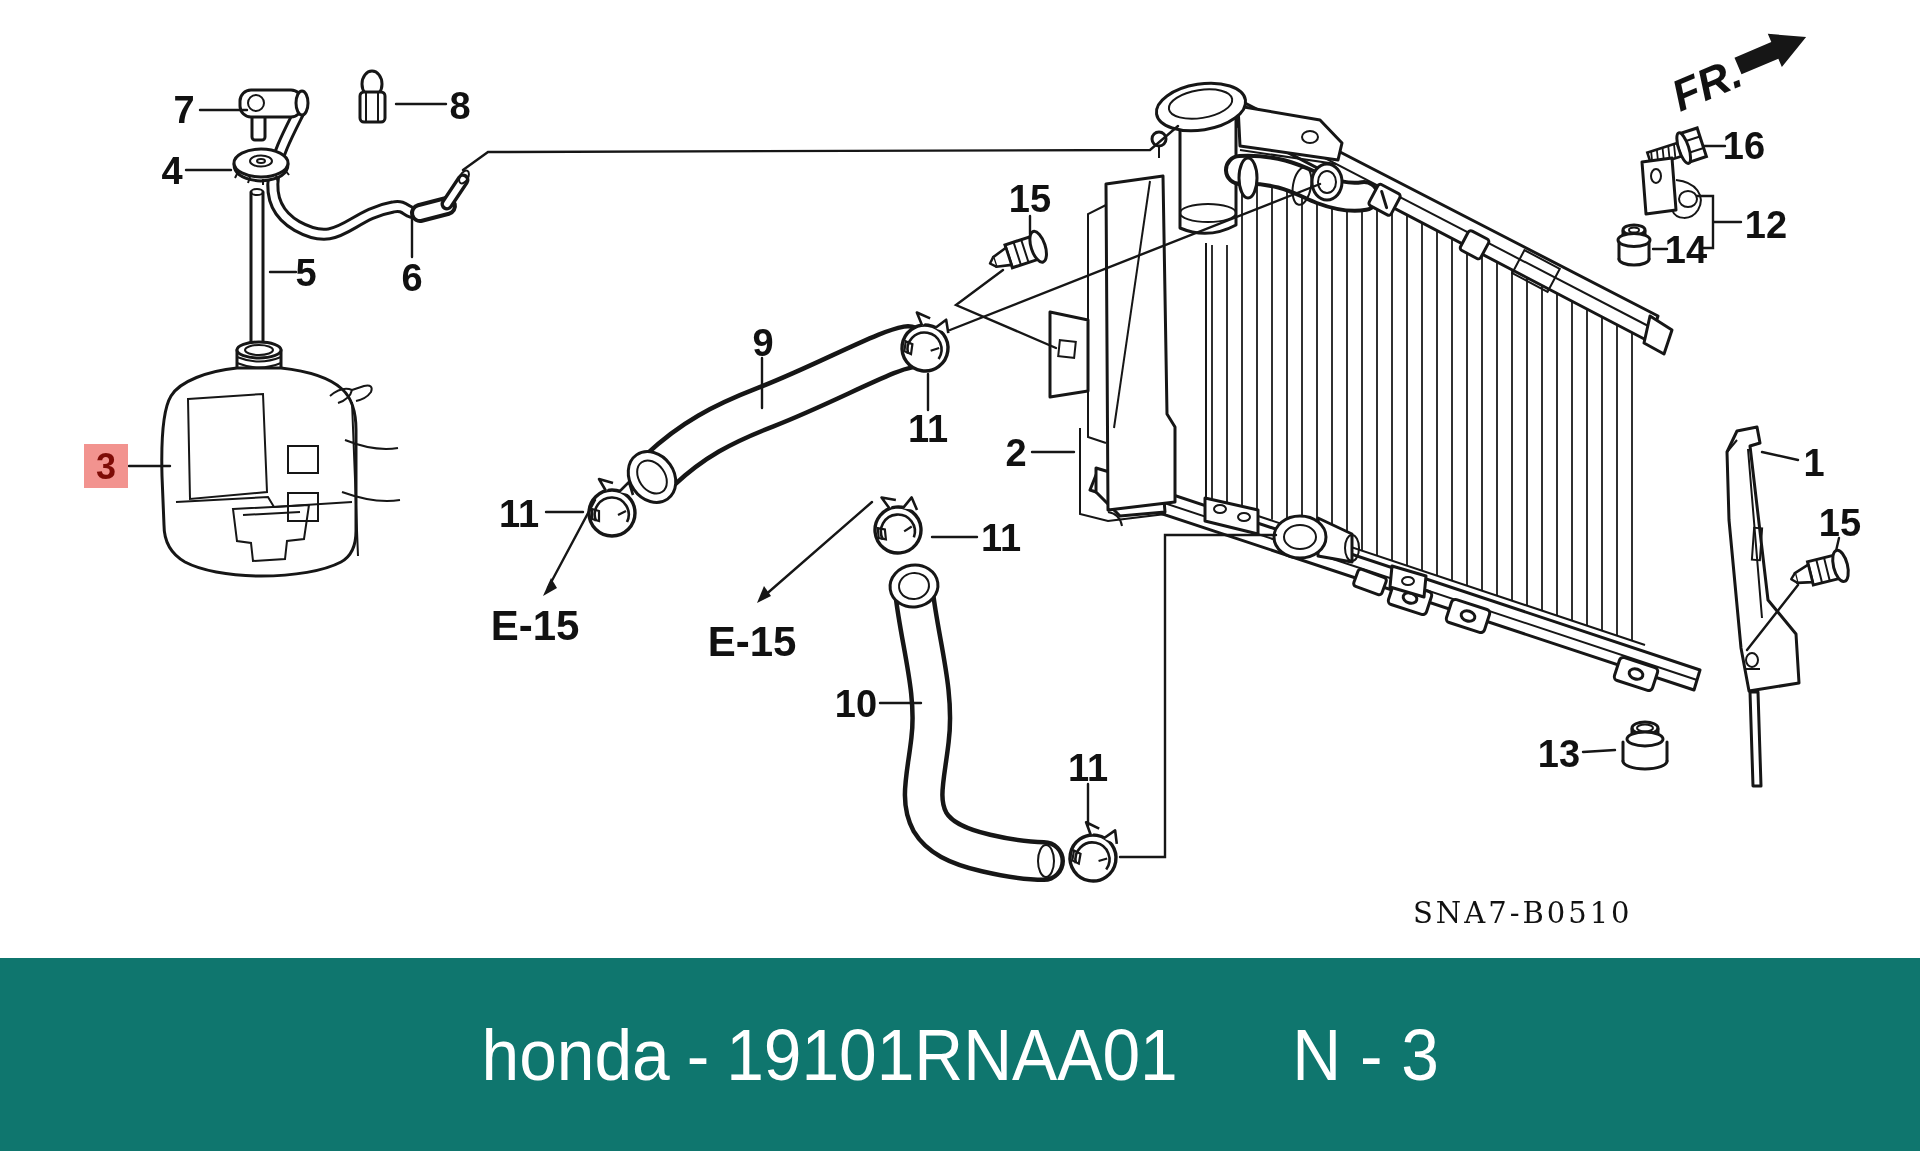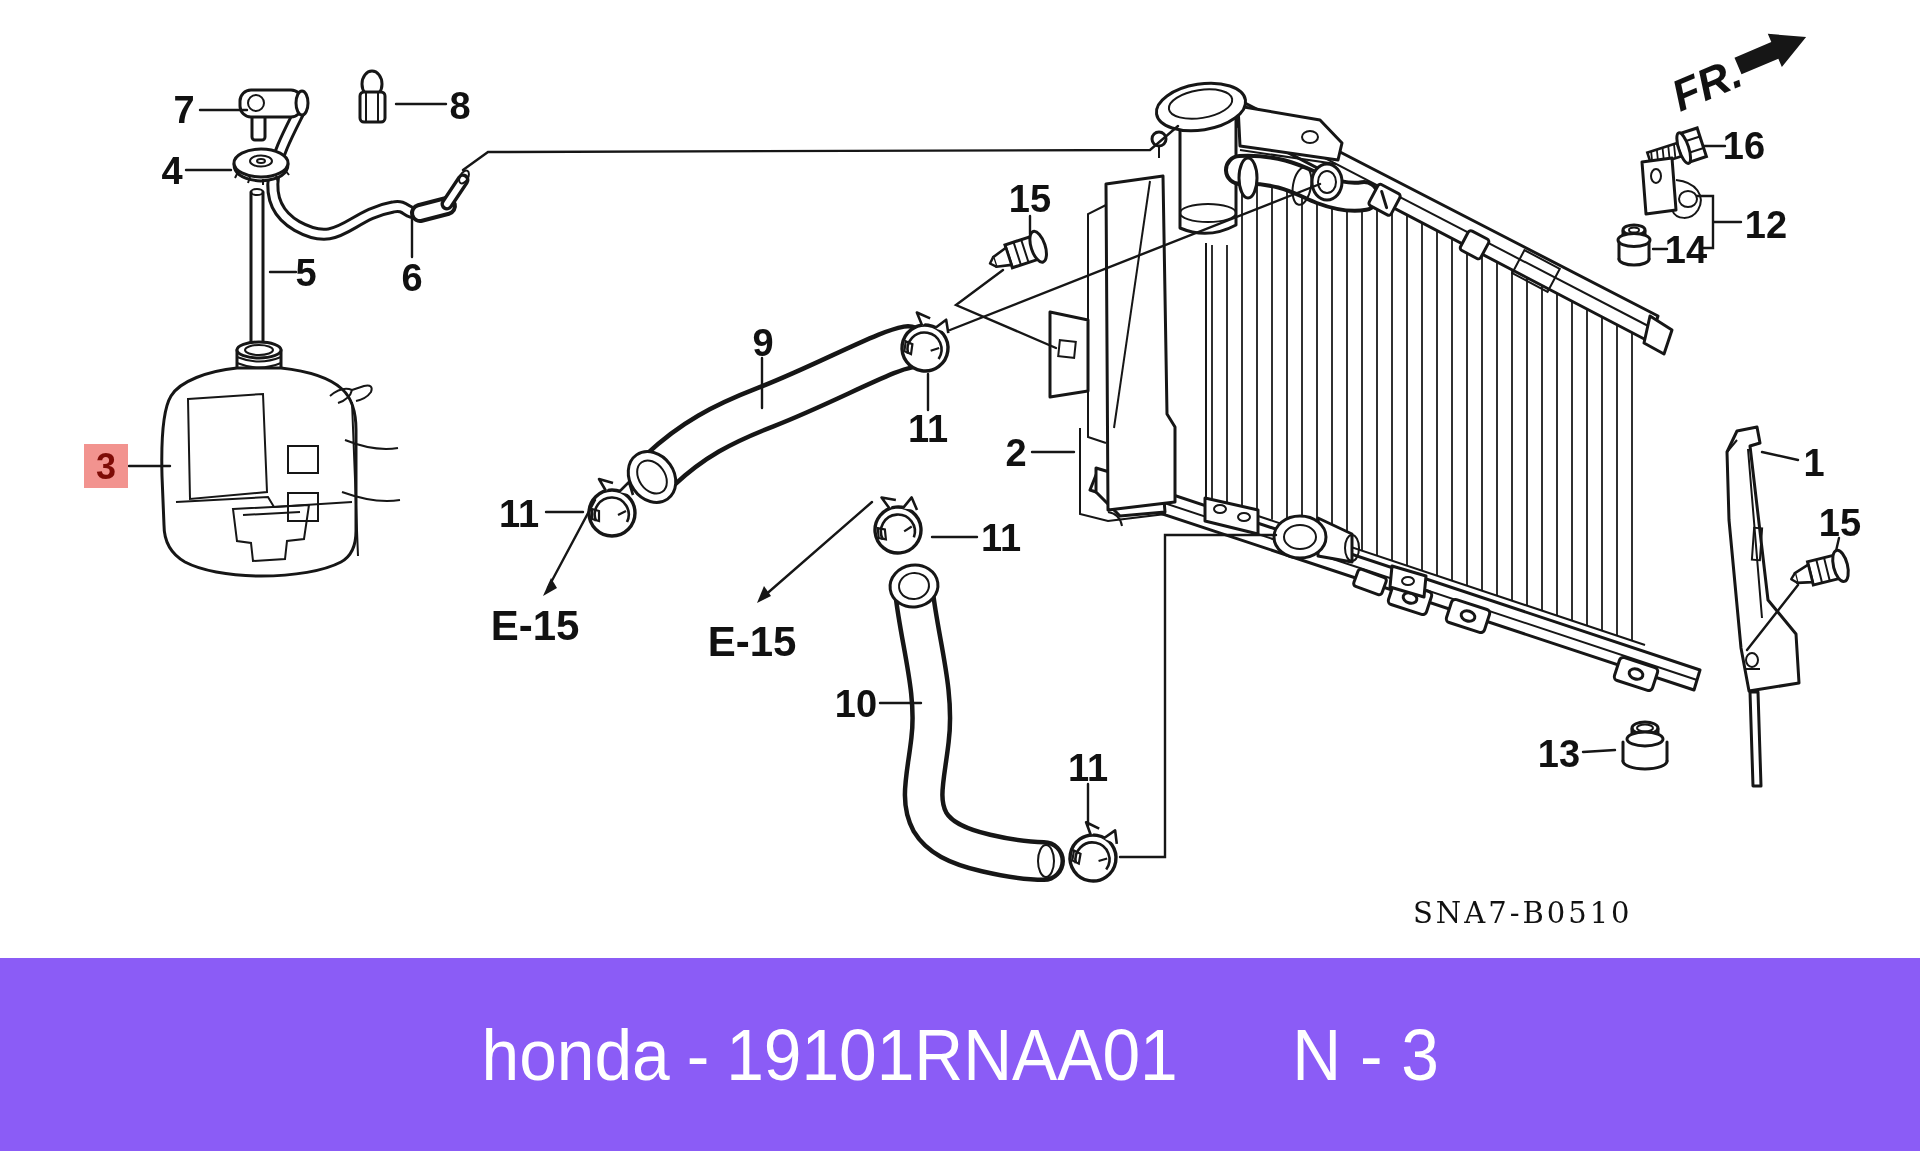--- a/index.html
+++ b/index.html
@@ -10,21 +10,21 @@
   .ln{stroke:#161616;stroke-width:3;fill:none;stroke-linecap:round;stroke-linejoin:round;}
   .lnf{stroke:#161616;stroke-width:3;fill:#ffffff;stroke-linecap:round;stroke-linejoin:round;}
   .thin{stroke:#161616;stroke-width:2;fill:none;}
   .lead{stroke:#161616;stroke-width:2.4;fill:none;stroke-linecap:round;}
   .hatch line{stroke:#1a1a1a;stroke-width:1.8;}
   .lbl{font-family:"Liberation Sans",sans-serif;font-weight:bold;font-size:38px;fill:#111111;text-anchor:middle;}
   .lbl3{font-family:"Liberation Sans",sans-serif;font-weight:bold;font-size:36px;text-anchor:middle;}
   .ref{font-family:"Liberation Sans",sans-serif;font-weight:bold;font-size:42px;fill:#111111;text-anchor:middle;}
   .code{font-family:"DejaVu Serif","Liberation Serif",serif;font-size:29px;fill:#111111;letter-spacing:3px;}
   .fr{font-family:"Liberation Sans",sans-serif;font-weight:bold;font-style:italic;font-size:44px;fill:#111111;}
-  .footer{position:absolute;left:0;top:958px;width:1920px;height:193px;background:#8b5cf6;
+  .footer{position:absolute;left:0;top:958px;width:1920px;height:193px;background:#0f766e;
           display:flex;align-items:center;justify-content:center;}
   .footer-inner{display:flex;align-items:baseline;gap:18px;color:#ffffff;
                 font-family:"Liberation Sans",sans-serif;font-size:72px;font-weight:400;
                 transform:scaleX(.94);transform-origin:center;}
   .footer-inner .pageref{margin-left:104px;}
 </style>
 </head>
 <body>
 
 <div class="stage">

